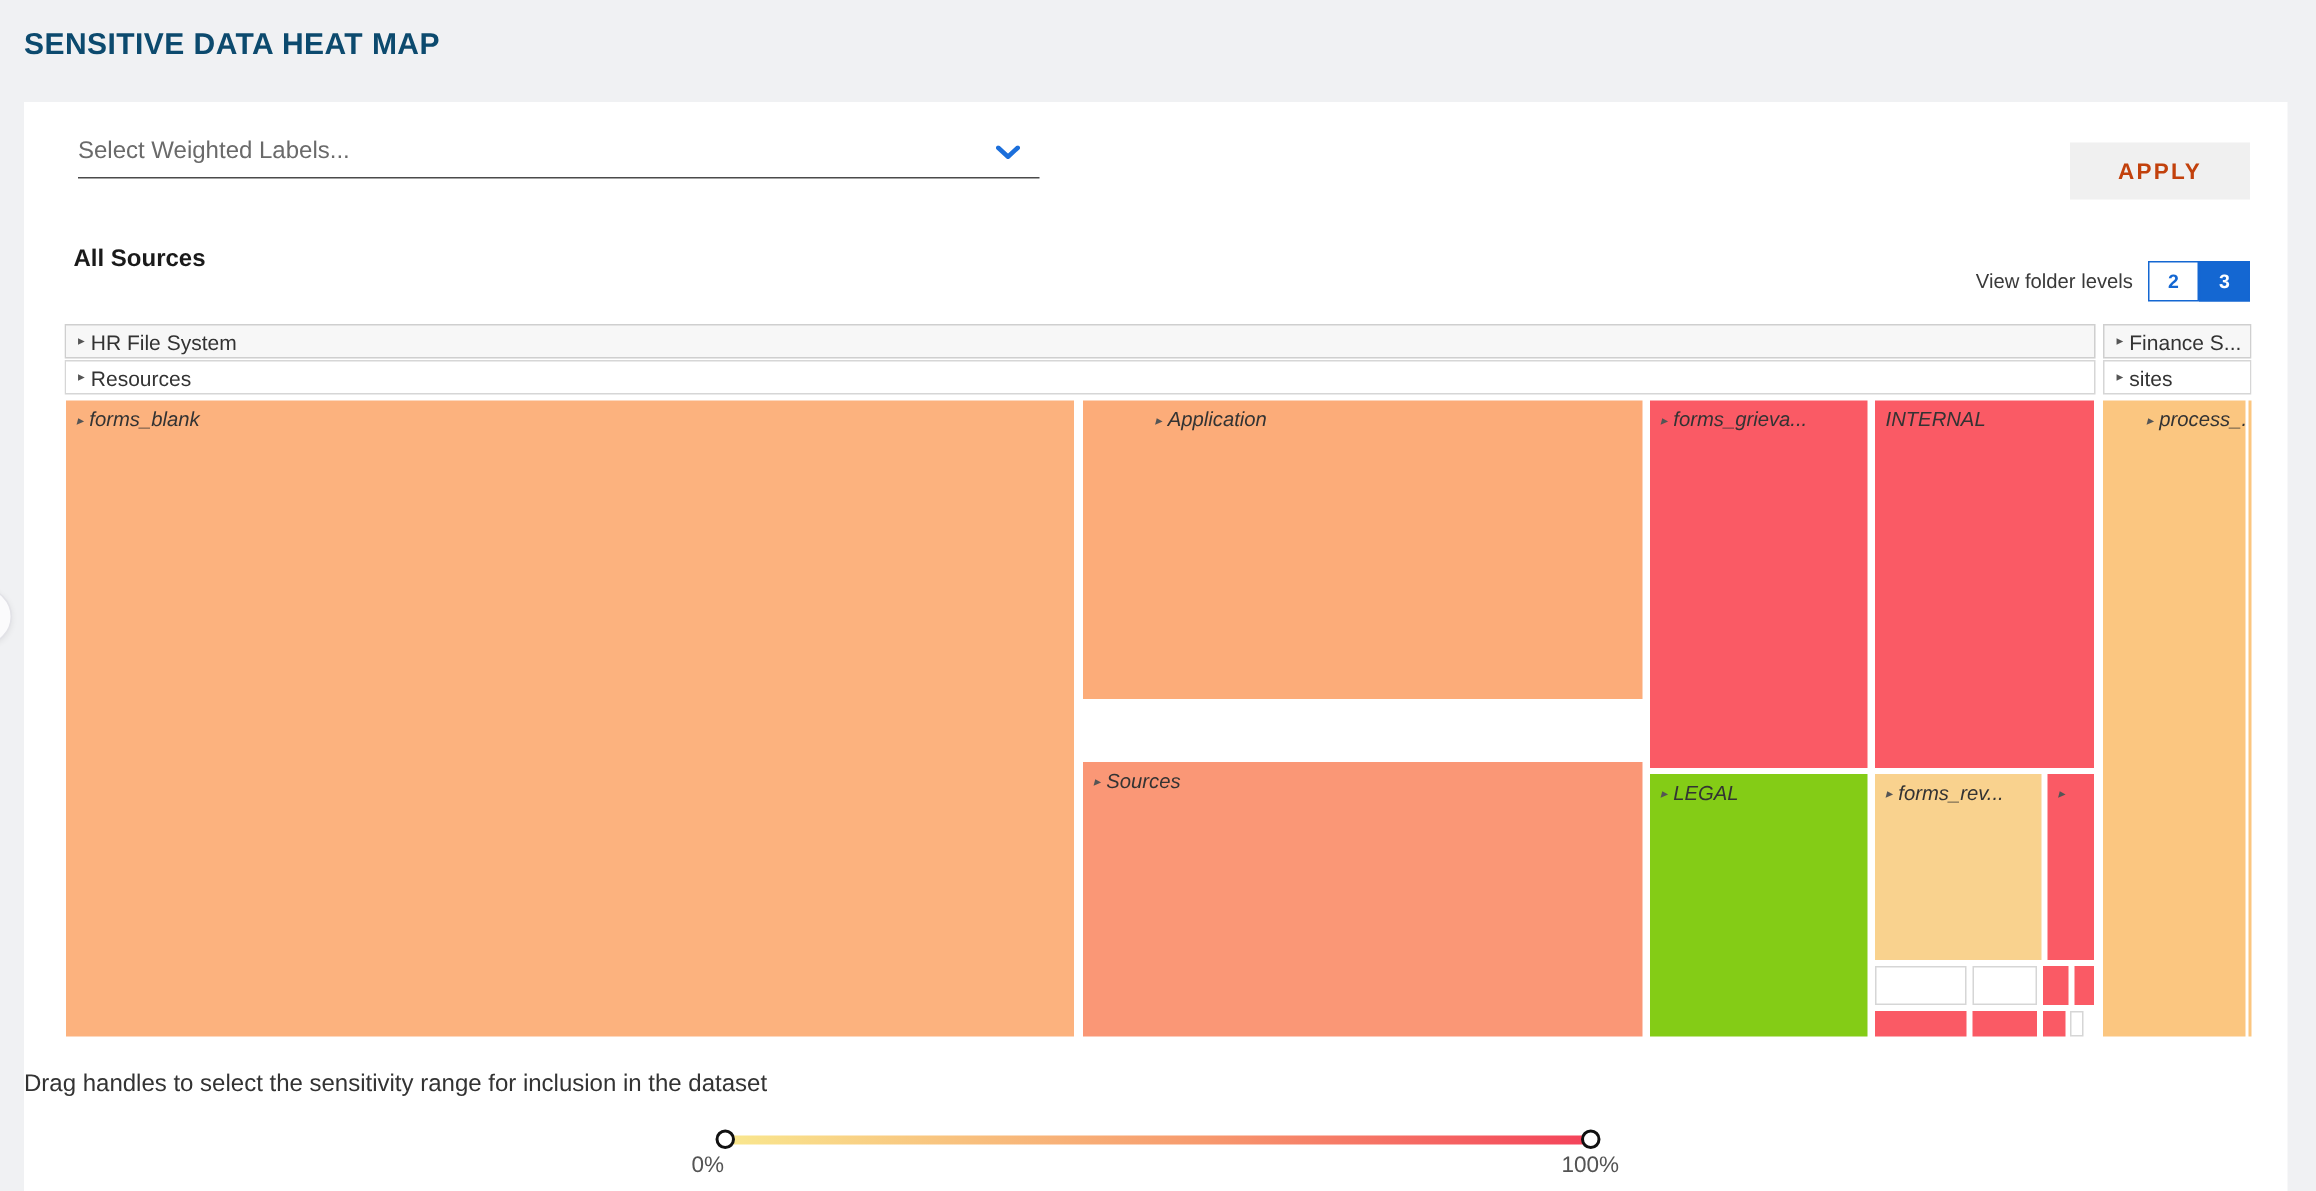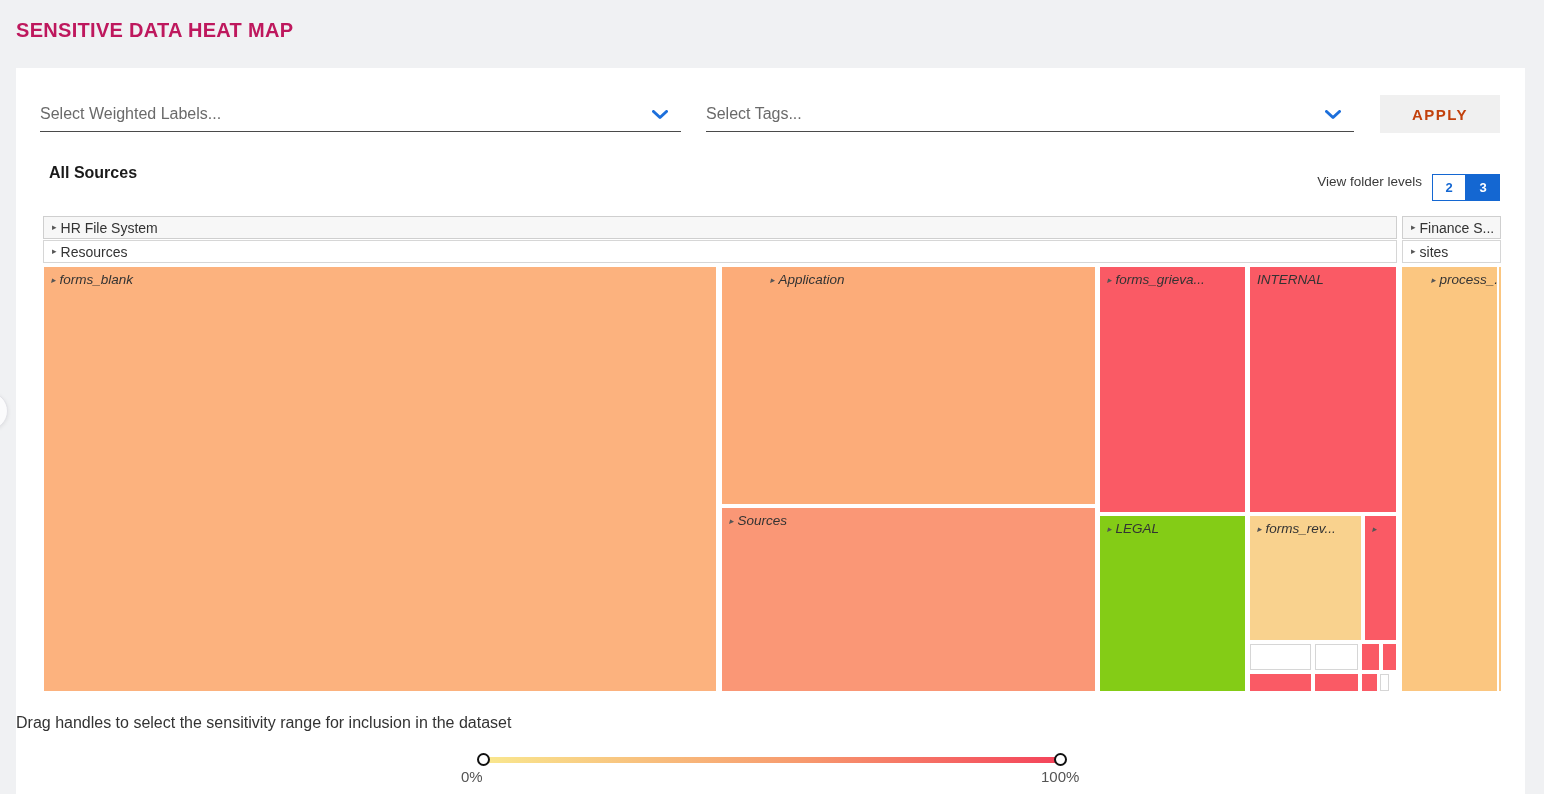--- a/index.html
+++ b/index.html
@@ -6,30 +6,30 @@
   html, body { width: 1544px; height: 794px; }
   body {
     position: relative;
     background: #f0f1f3;
     font-family: "Liberation Sans", sans-serif;
     overflow: hidden;
     color: #333;
   }
   .page-title {
     position: absolute; left: 16px; top: 19px;
-    font-size: 20px; font-weight: 700; color: #be185d; letter-spacing: .3px;
+    font-size: 20px; font-weight: 700; color: #0c4a6e; letter-spacing: .3px;
   }
   .card {
     position: absolute; left: 16px; top: 68px;
     width: 1509px; height: 726px; background: #ffffff;
   }
   
   .dropdown {
-    position: absolute; top: 29px; height: 35px;
-    border-bottom: 1.5px solid #4a4a4a; cursor: pointer;
+    position: absolute; top: 16px; height: 35px;
+    border-bottom: 1.5px solid #4a4a4a; cursor: pointer; margin-left: 12px;
   }
   .dropdown.left  { left: 24px;  width: 641px; }
   .dropdown.right { left: 690px; width: 648px; }
   .dd-placeholder {
     display: inline-block; padding: 8px 0 0 0;
     font-size: 16px; color: #6a6a6a;
   }
   .chevron { position: absolute; right: 13px; top: 13px; }
   .apply-btn {
     position: absolute; left: 1364px; top: 27px; width: 120px; height: 38px;
@@ -37,21 +37,21 @@
     font-family: "Liberation Sans", sans-serif;
     font-size: 15px; font-weight: 700; letter-spacing: 1.5px;
   }
   
   .all-sources {
     position: absolute; left: 33px; top: 96px;
     font-size: 16px; font-weight: 700; color: #1a1a1a;
   }
   .levels-row {
     position: absolute; right: 25px; top: 106px;
-    display: flex; height: 27px;
+    display: flex; align-items: center; height: 27px;
   }
   .levels-label { font-size: 13.5px; color: #3a3a3a; margin-right: 10px; }
   .level-btn {
     width: 34px; height: 27px; font-size: 13px; font-weight: 700;
     border: 1px solid #1467d2; background: #fff; color: #1467d2;
     font-family: "Liberation Sans", sans-serif; cursor: pointer;
   }
   .level-btn.selected { background: #1467d2; color: #fff; }
   
   .treemap {
@@ -96,26 +96,20 @@
 
 <div class="card">
 
   <div class="dropdown left">
     <span class="dd-placeholder">Select Weighted Labels...</span>
     <svg class="chevron" width="16" height="10" viewBox="0 0 16 10">
       <path d="M1.5 1.5 L8 7.5 L14.5 1.5" fill="none" stroke="#1c6fdb" stroke-width="3" stroke-linecap="round" stroke-linejoin="round"></path>
     </svg>
   </div>
 
-  <div class="dropdown right">
-    <span class="dd-placeholder">Select Tags...</span>
-    <svg class="chevron" width="16" height="10" viewBox="0 0 16 10">
-      <path d="M1.5 1.5 L8 7.5 L14.5 1.5" fill="none" stroke="#1c6fdb" stroke-width="3" stroke-linecap="round" stroke-linejoin="round"></path>
-    </svg>
-  </div>
 
   <button class="apply-btn">APPLY</button>
 
   <h2 class="all-sources">All Sources</h2>
 
   <div class="levels-row">
     <span class="levels-label">View folder levels</span>
     <button class="level-btn">2</button>
     <button class="level-btn selected">3</button>
   </div>
@@ -131,21 +125,21 @@
       </div>
       <div class="tm-node tm-band tm-white" style="left: 0px; top: 24px; width: 1354px; height: 23px; background: rgb(255, 255, 255);">
         <span class="tm-arrow">▸</span>
         <span>Resources</span>
       </div>
       <div class="tm-node tm-band tm-white" style="left: 1359px; top: 24px; width: 99px; height: 23px; background: rgb(255, 255, 255);">
         <span class="tm-arrow">▸</span>
         <span>sites</span>
       </div>
       <div class="tm-node tm-block" style="left: 1px; top: 51px; width: 672px; height: 424px; background: rgb(252, 178, 126);"><span class="tm-arrow">▸</span><span>forms_blank</span></div>
-      <div class="tm-node tm-block" style="left: 679px; top: 51px; width: 373px; height: 237px; background: rgb(252, 172, 121); padding-left: 48px;"><span class="tm-arrow">▸</span><span>Application</span></div>
+      <div class="tm-node tm-block" style="left: 679px; top: 51px; width: 373px; height: 199px; background: rgb(252, 172, 121); padding-left: 48px;"><span class="tm-arrow">▸</span><span>Application</span></div>
       <div class="tm-node tm-block" style="left: 679px; top: 292px; width: 373px; height: 183px; background: rgb(250, 151, 118);"><span class="tm-arrow">▸</span><span>Sources</span></div>
       <div class="tm-node tm-block" style="left: 1057px; top: 51px; width: 145px; height: 245px; background: rgb(250, 90, 101);"><span class="tm-arrow">▸</span><span>forms_grieva...</span></div>
       <div class="tm-node tm-block" style="left: 1207px; top: 51px; width: 146px; height: 245px; background: rgb(250, 90, 101);"><span>INTERNAL</span></div>
       <div class="tm-node tm-block" style="left: 1057px; top: 300px; width: 145px; height: 175px; background: #84cc16;"><span class="tm-arrow">▸</span><span>LEGAL</span></div>
       <div class="tm-node tm-block" style="left: 1207px; top: 300px; width: 111px; height: 124px; background: rgb(249, 210, 142);"><span class="tm-arrow">▸</span><span>forms_rev...</span></div>
       <div class="tm-node tm-block" style="left: 1322px; top: 300px; width: 31px; height: 124px; background: rgb(250, 90, 101);"><span class="tm-arrow">▸</span></div>
       <div class="tm-node tm-block tm-white" style="left: 1207px; top: 428px; width: 61px; height: 26px; background: rgb(255, 255, 255);"></div>
       <div class="tm-node tm-block tm-white" style="left: 1272px; top: 428px; width: 43px; height: 26px; background: rgb(255, 255, 255);"></div>
       <div class="tm-node tm-block" style="left: 1319px; top: 428px; width: 17px; height: 26px; background: rgb(250, 90, 101);"></div>
       <div class="tm-node tm-block" style="left: 1340px; top: 428px; width: 13px; height: 26px; background: rgb(250, 90, 101);"></div>

